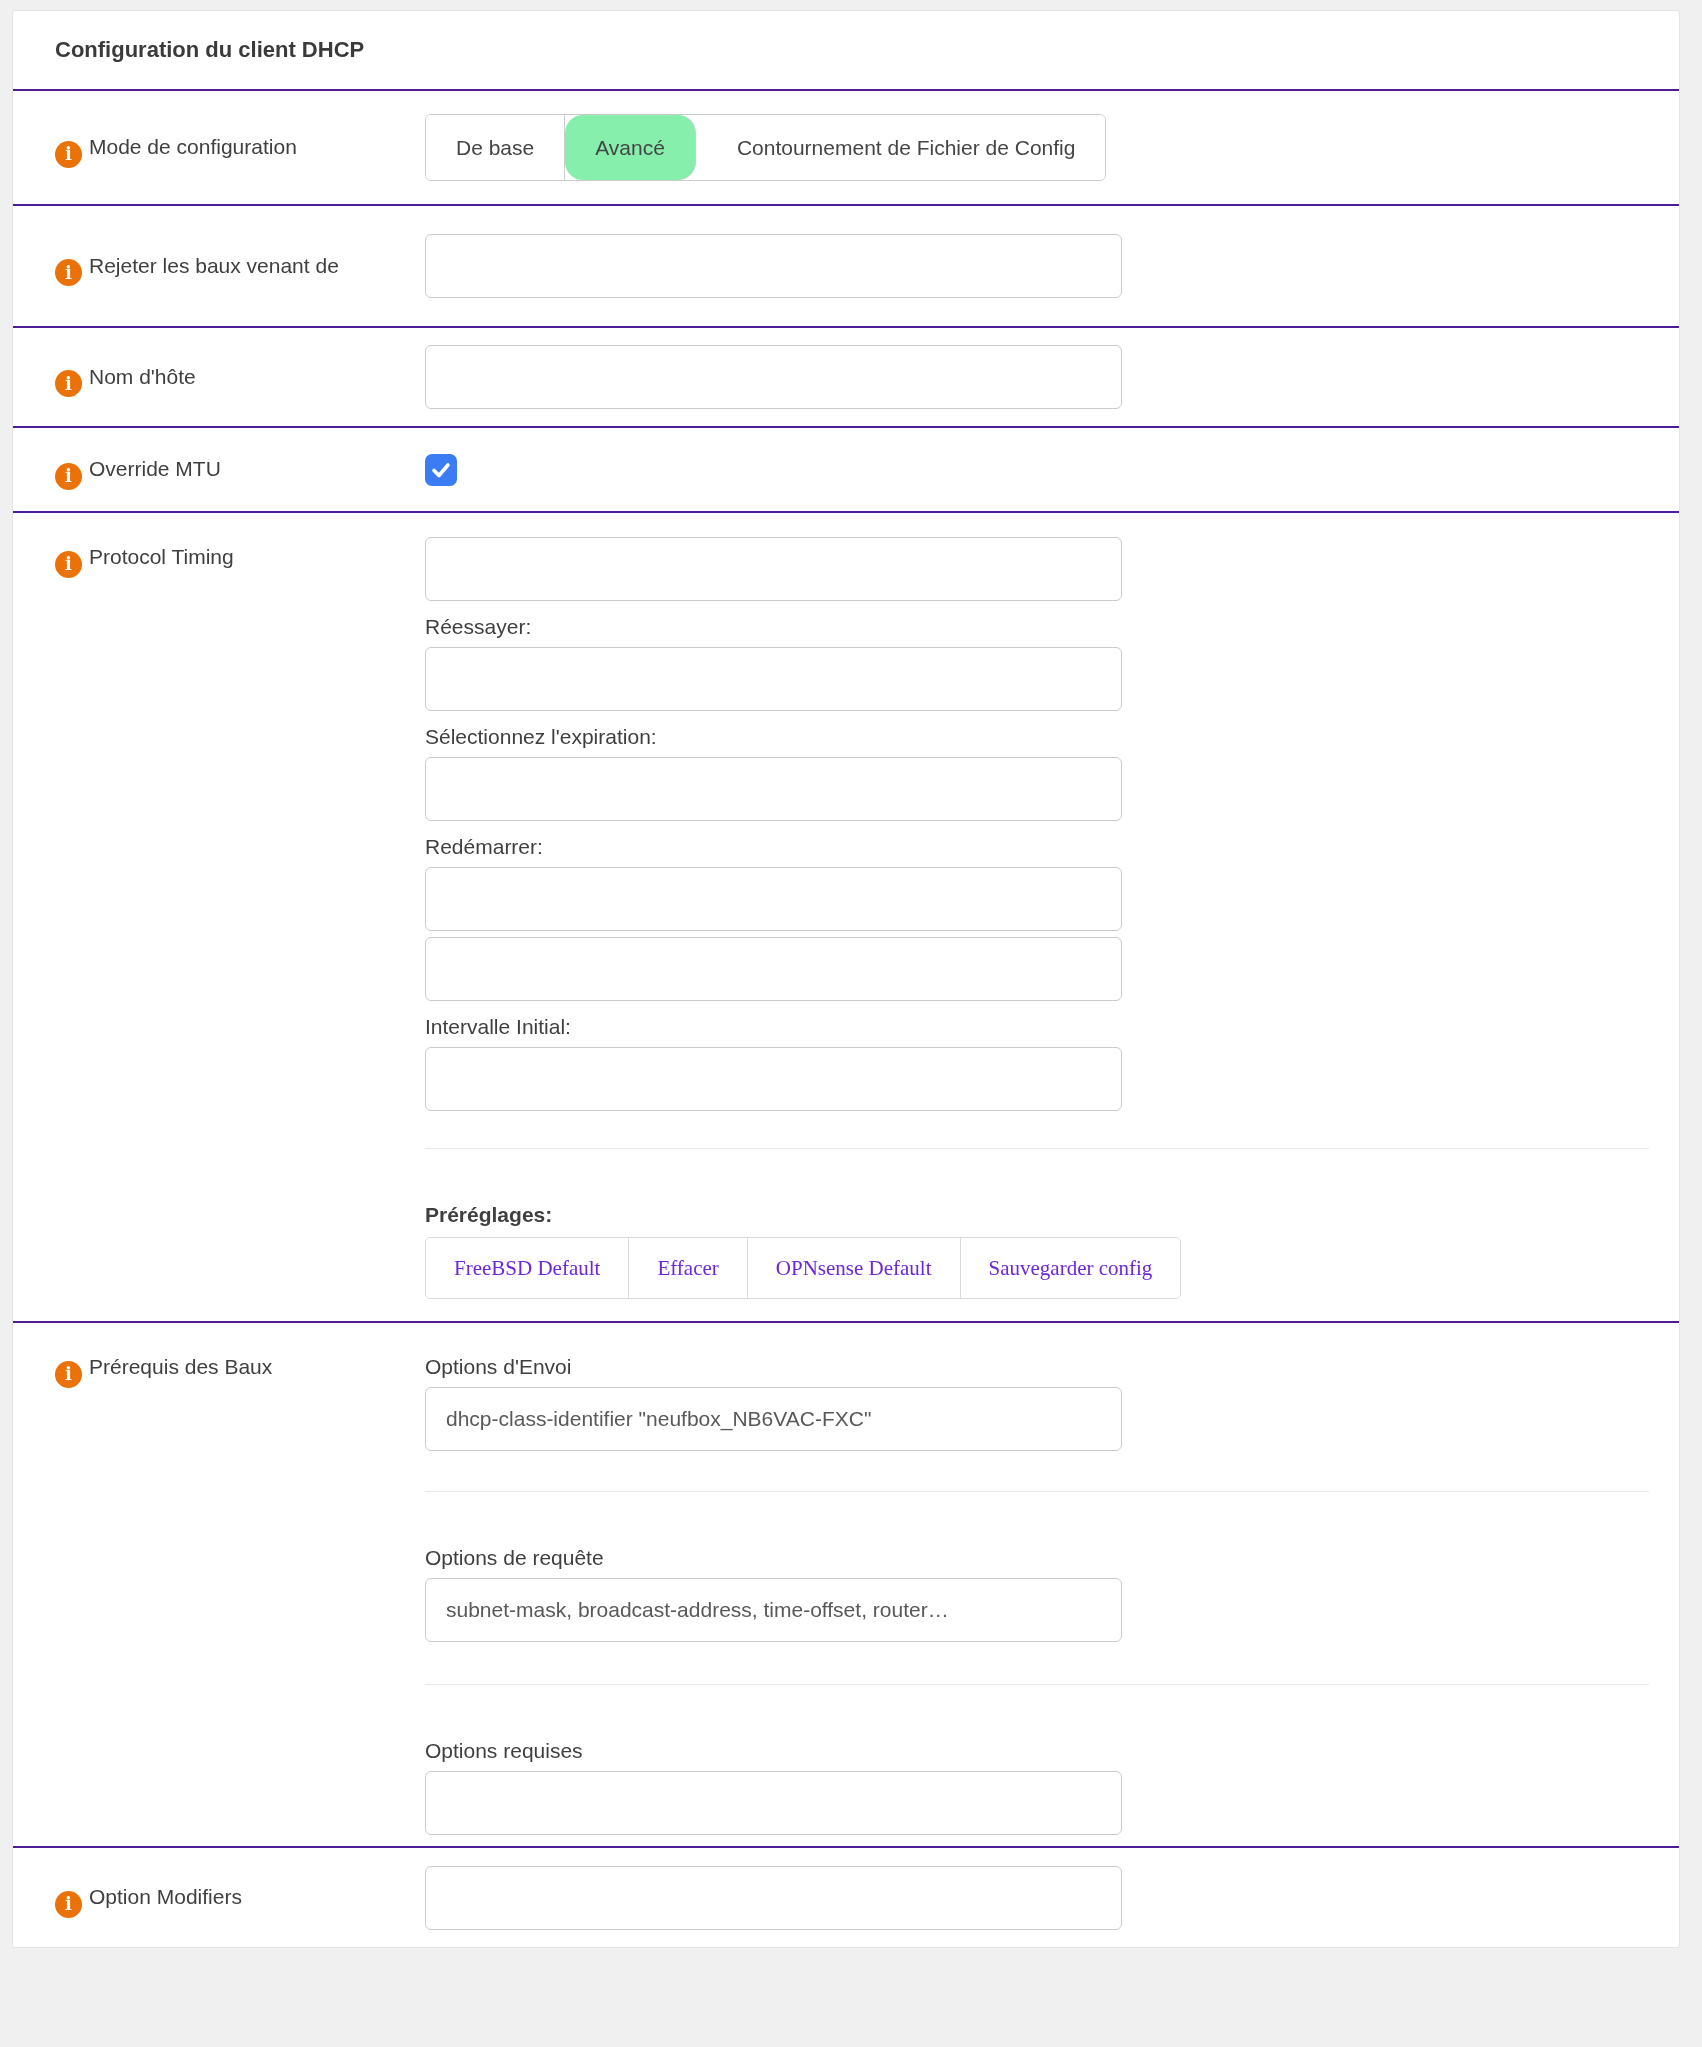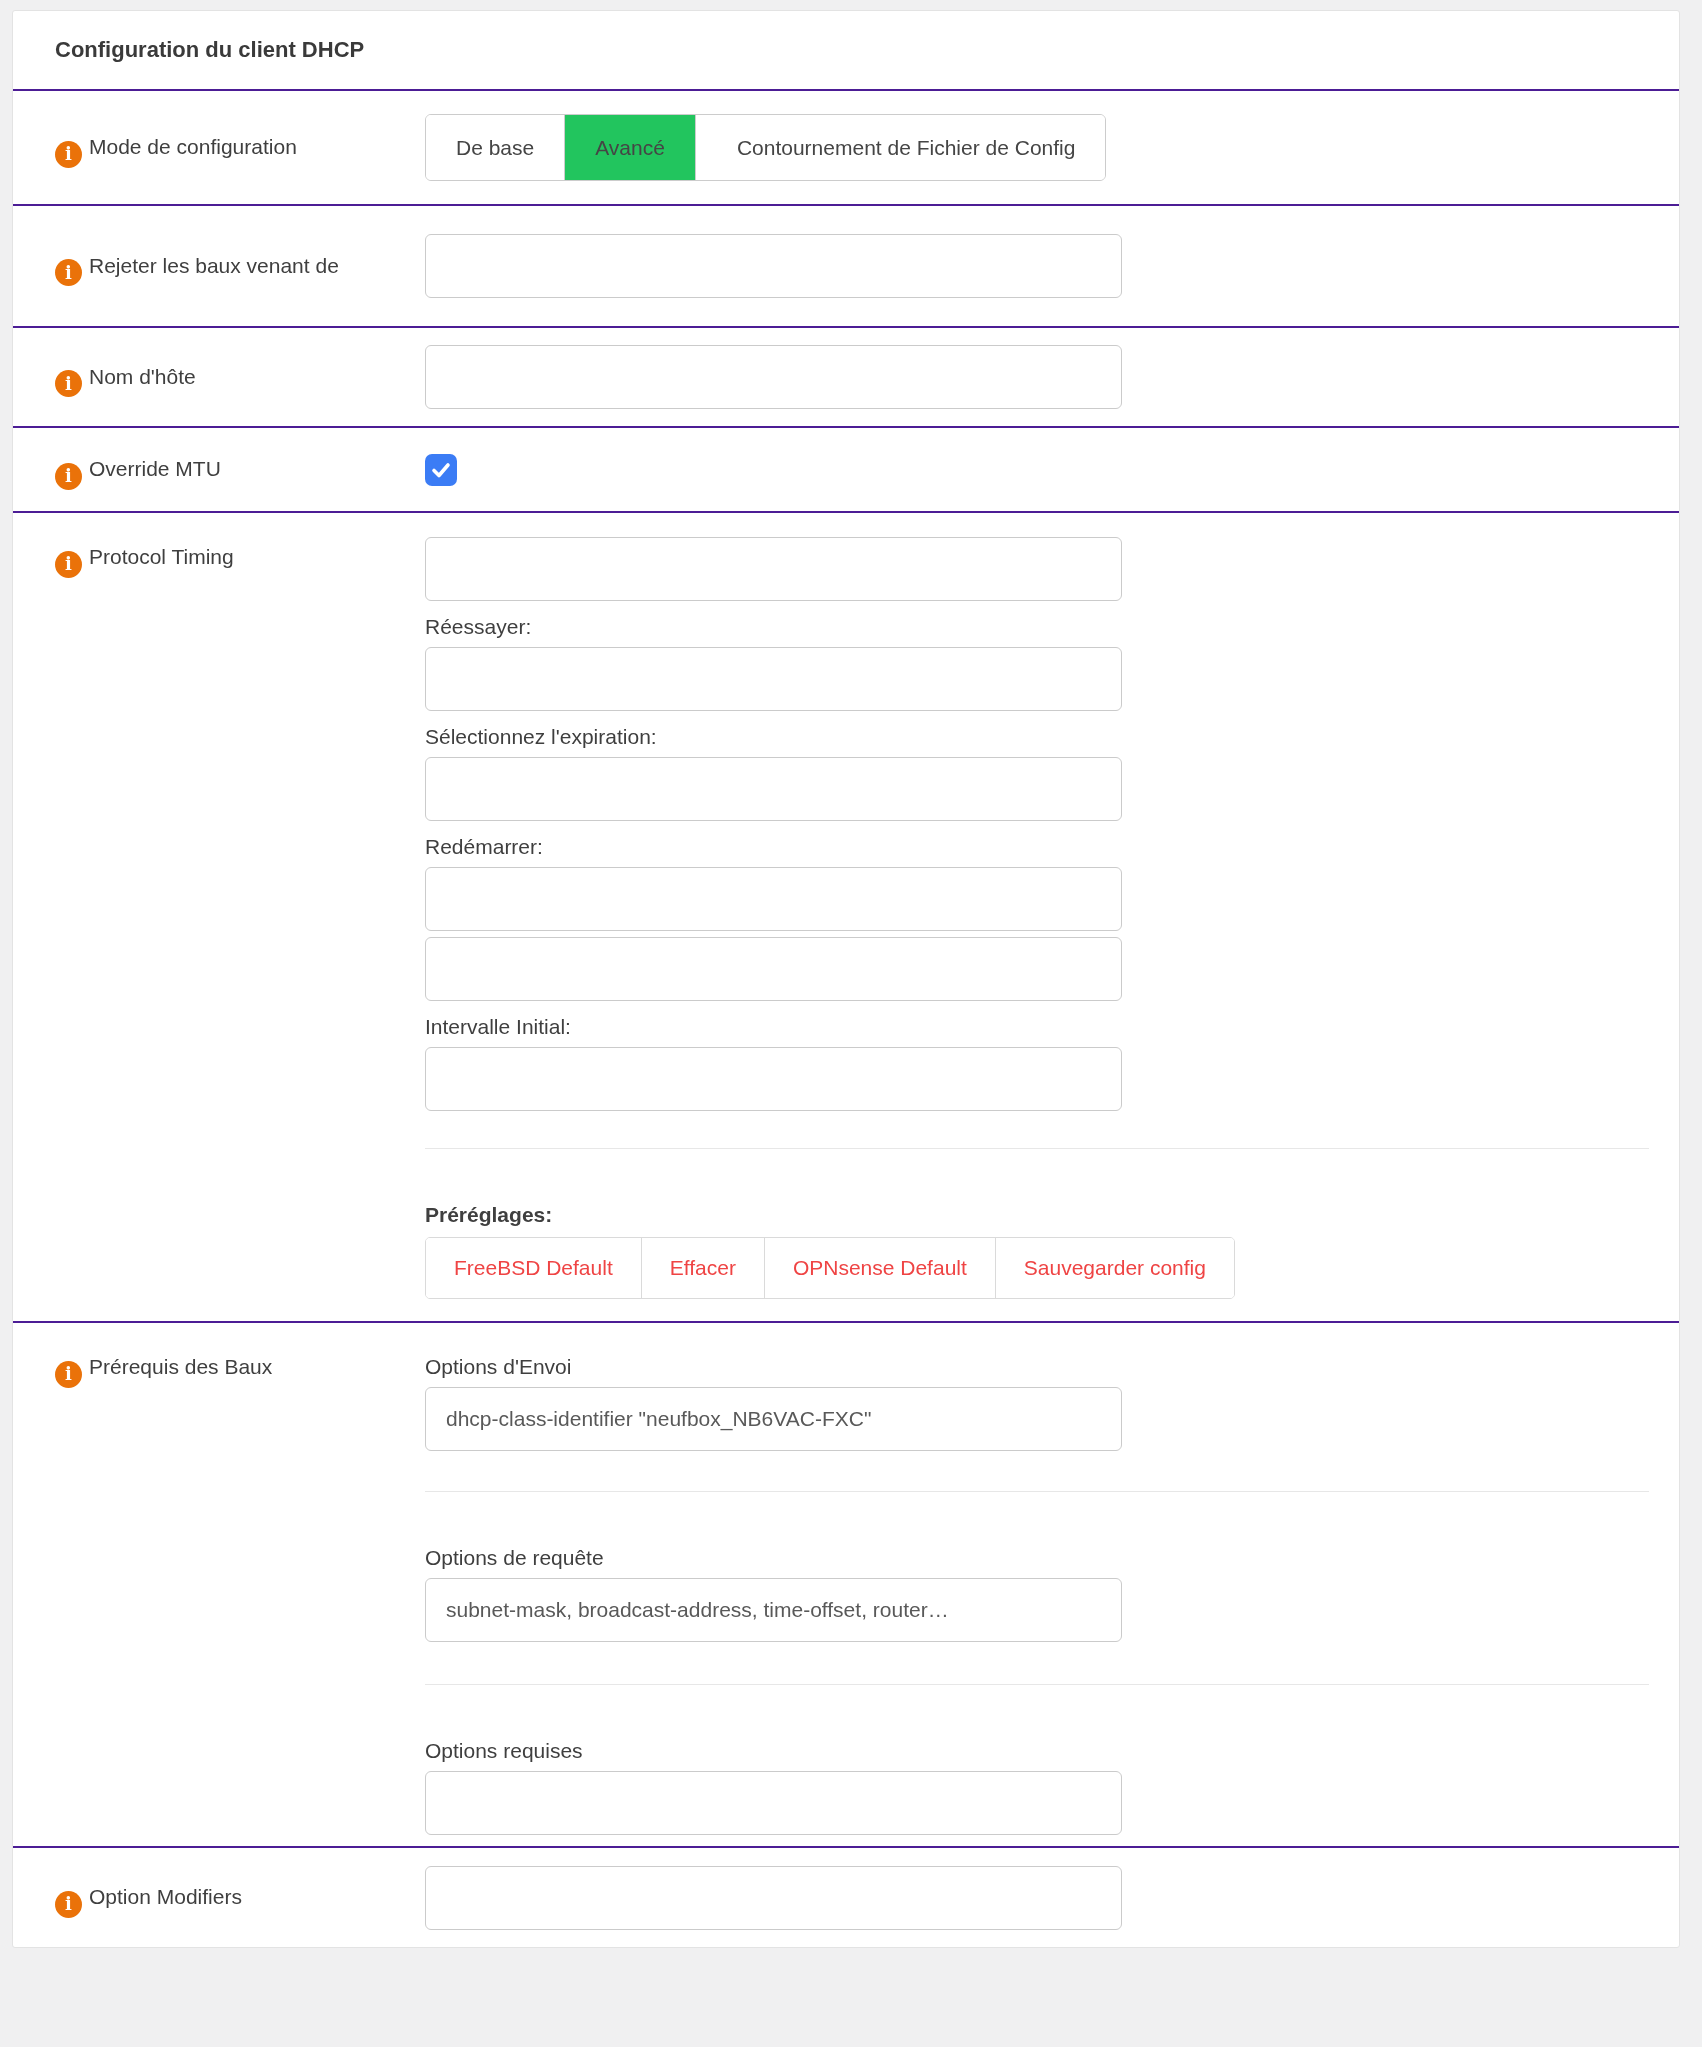--- a/index.html
+++ b/index.html
@@ -72,34 +72,34 @@
     height: 65px;
     display: flex; align-items: center;
     padding: 0 30px;
     font-family: "Liberation Sans", sans-serif;
     font-size: 21px; color: #454545;
     background: #fff; border: none; cursor: pointer;
     border-right: 1.5px solid #cccccc;
     white-space: nowrap;
   }
   .btn-group .btn:last-child { border-right: none; padding-left: 41px; }
-  .btn-group .btn.active { background: #22c55e; }
+  .btn-group .btn.active { background: #86efac; border-radius: 18px; }
   
   .preset-group {
     display: inline-flex;
     border: 1.5px solid #dadada; border-radius: 5px;
     overflow: hidden; background: #fff;
     margin-top: 2px;
   }
   .preset-group .btn {
     height: 60px;
     display: flex; align-items: center;
     padding: 0 28px;
-    font-family: Liberation Sans, sans-serif;
-    font-size: 21px; color: #ef4444;
+    font-family: Liberation Serif, serif;
+    font-size: 21px; color: #6d28d9;
     background: #fff; border: none; cursor: pointer;
     border-right: 1.5px solid #dadada;
     white-space: nowrap;
   }
   .preset-group .btn:last-child { border-right: none; }
   
   .checkbox {
     width: 32px; height: 32px;
     background: #3b7cf5; border-radius: 7px;
     display: flex; align-items: center; justify-content: center;

